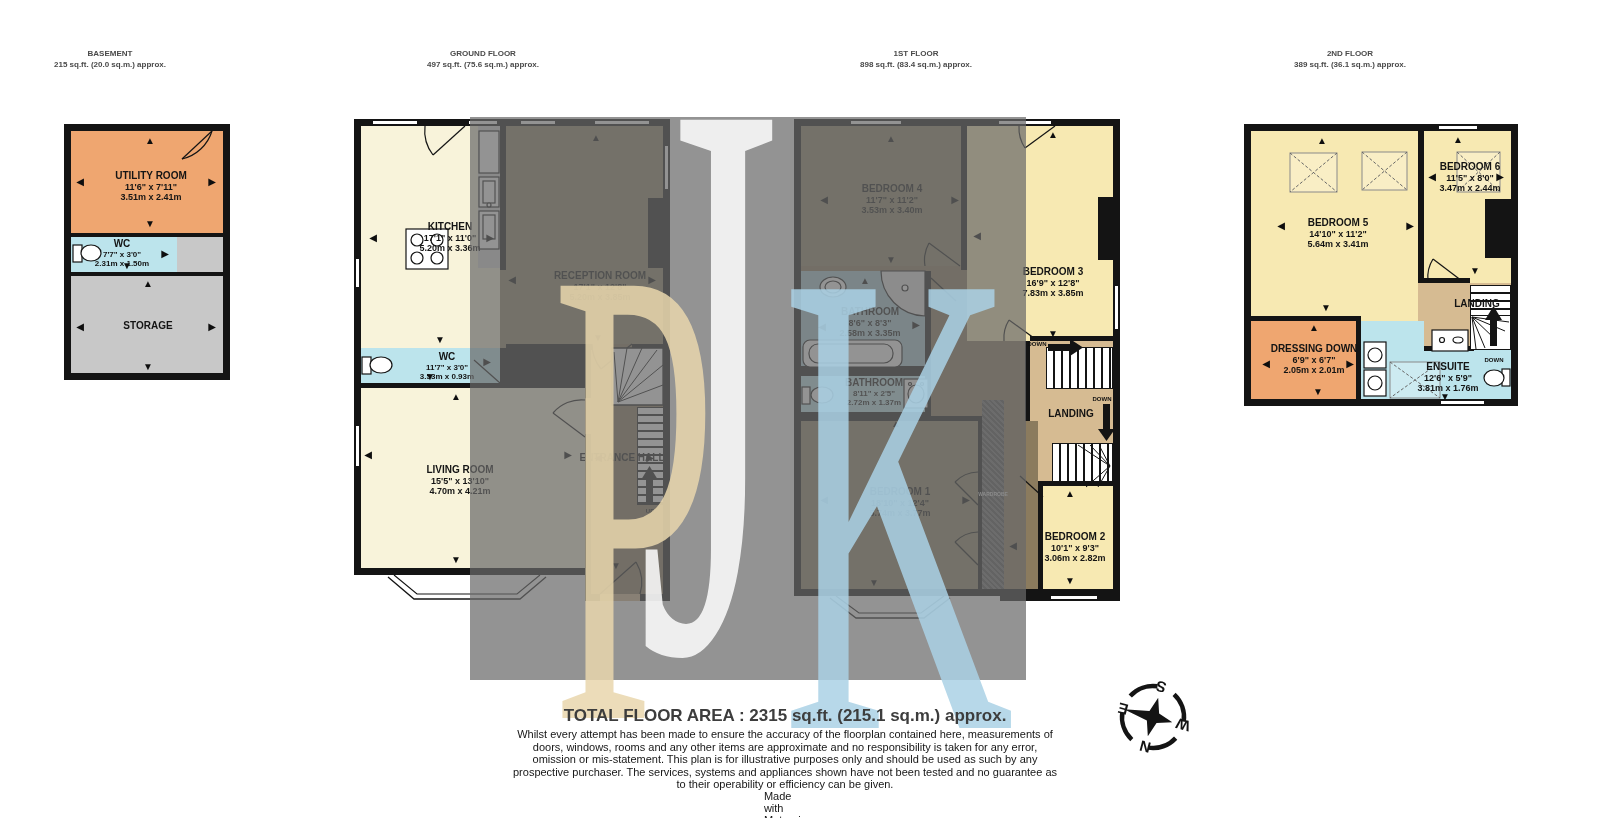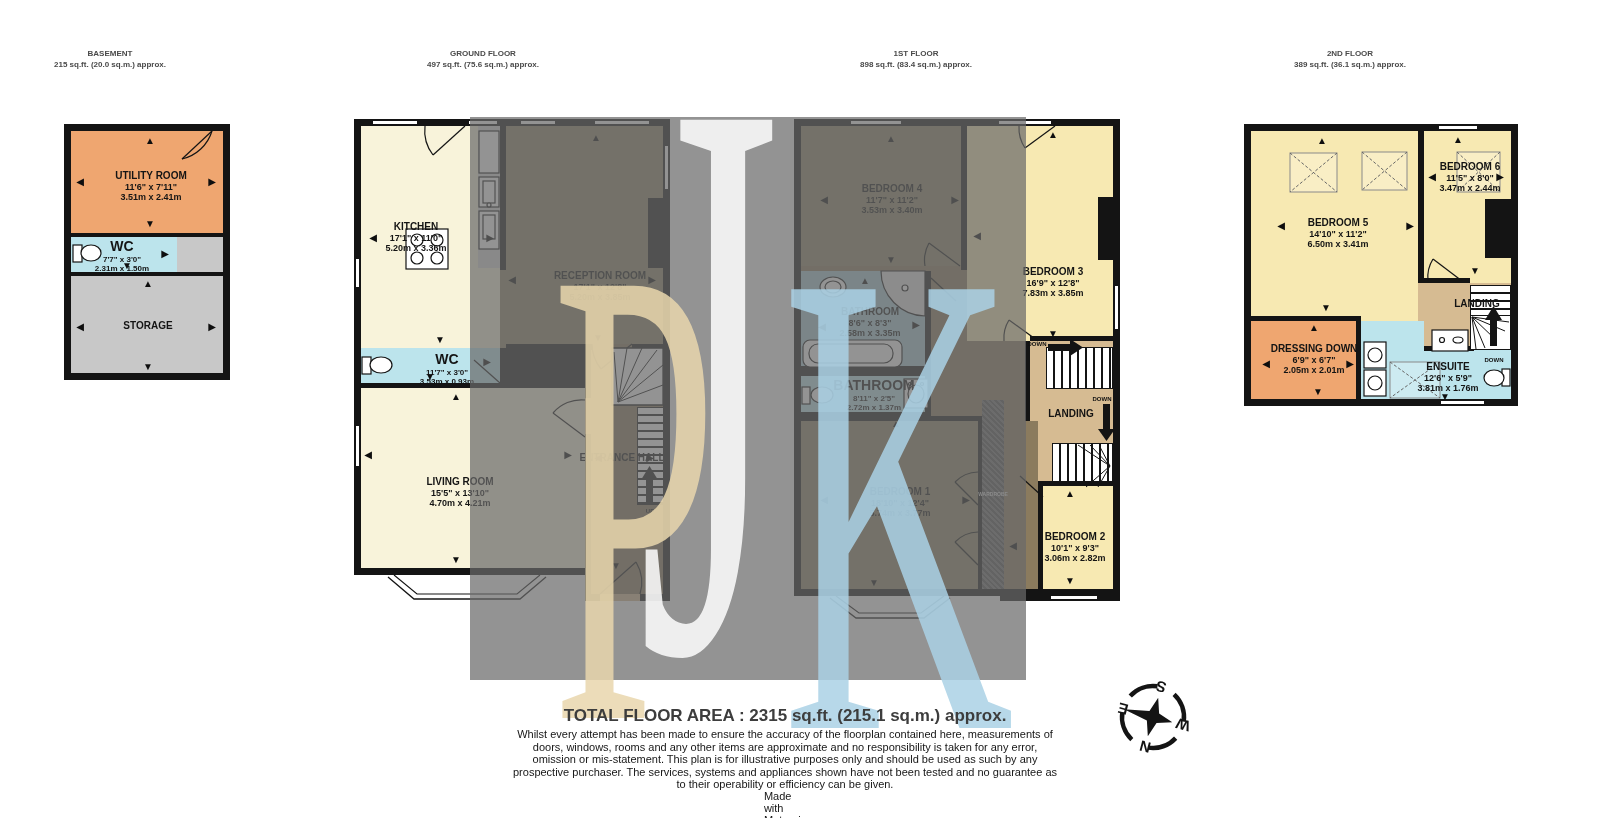--- a/index.html
+++ b/index.html
@@ -9,21 +9,21 @@
   .wl{position:absolute;background:#141414;}
   .rm{position:absolute;}
   .win{position:absolute;background:#fff;border:1px solid #141414;box-sizing:border-box;}
   .st{position:absolute;border:1.5px solid #141414;box-sizing:border-box;background:#fff;}
   .st.h{background:repeating-linear-gradient(to right,#fff 0 6.5px,#141414 6.5px 8px);}
   .st.v{background:repeating-linear-gradient(to bottom,#fff 0 6.5px,#141414 6.5px 8px);}
   .lbl{position:absolute;transform:translateX(-50%);text-align:center;color:#141414;
        font-weight:bold;white-space:nowrap;line-height:1.18;}
   .lbl .n{font-size:10px;}
   .lbl .d{font-size:9px;}
-  .lbl.sm .n{font-size:14px;}
+  .lbl.sm .n{font-size:10px;}
   .lbl.sm .d{font-size:8px;}
   .hdr{position:absolute;transform:translateX(-50%);text-align:center;font-size:8px;
        font-weight:bold;color:#4a4a4a;line-height:1.4;white-space:nowrap;}
   .ar{position:absolute;font-size:10px;color:#0e0e0e;line-height:1;
       transform:translate(-50%,-50%);}
   .tiny{position:absolute;transform:translateX(-50%);font-size:6px;font-weight:bold;
         color:#111;white-space:nowrap;}
   .total{position:absolute;transform:translateX(-50%);font-size:17px;font-weight:bold;
          color:#3d3d3d;white-space:nowrap;}
   .disc{position:absolute;transform:translateX(-50%);font-size:11px;color:#161616;
@@ -296,36 +296,36 @@
   </div>
   <div class="lbl sm z4" style="left:122px;top:238px;">
     <div class="n">WC</div>
     <div class="d">7'7" x 3'0"</div>
     <div class="d">2.31m x 1.50m</div>
   </div>
   <div class="lbl z4" style="left:148px;top:320px;">
     <div class="n">STORAGE</div>
   </div>
 
-  <div class="lbl z4" style="left:416px;top:221px;">
+  <div class="lbl z4" style="left:450px;top:221px;">
     <div class="n">KITCHEN</div>
     <div class="d">17'1" x 11'0"</div>
     <div class="d">5.20m x 3.36m</div>
   </div>
   <div class="lbl z4" style="left:600px;top:270px;">
     <div class="n">RECEPTION ROOM</div>
     <div class="d">17'1" x 12'8"</div>
     <div class="d">5.20m x 3.85m</div>
   </div>
   <div class="lbl sm z4" style="left:447px;top:351px;">
     <div class="n">WC</div>
     <div class="d">11'7" x 3'0"</div>
     <div class="d">3.53m x 0.93m</div>
   </div>
-  <div class="lbl z4" style="left:460px;top:476px;">
+  <div class="lbl z4" style="left:460px;top:464px;">
     <div class="n">LIVING ROOM</div>
     <div class="d">15'5" x 13'10"</div>
     <div class="d">4.70m x 4.21m</div>
   </div>
   <div class="lbl z4" style="left:622px;top:452px;">
     <div class="n">ENTRANCE HALL</div>
   </div>
   <div class="tiny z4" style="left:650px;top:508px;">UP</div>
 
   <div class="lbl z4" style="left:892px;top:183px;">
@@ -361,21 +361,21 @@
   <div class="lbl z4" style="left:1075px;top:531px;">
     <div class="n">BEDROOM 2</div>
     <div class="d">10'1" x 9'3"</div>
     <div class="d">3.06m x 2.82m</div>
   </div>
   <div class="z4 ab" style="left:993px;top:491px;transform:translateX(-50%);font-size:5px;font-weight:bold;color:#ddd;">WARDROBE</div>
 
   <div class="lbl z4" style="left:1338px;top:217px;">
     <div class="n">BEDROOM 5</div>
     <div class="d">14'10" x 11'2"</div>
-    <div class="d">6.50m x 3.41m</div>
+    <div class="d">5.64m x 3.41m</div>
   </div>
   <div class="lbl z4" style="left:1470px;top:161px;">
     <div class="n">BEDROOM 6</div>
     <div class="d">11'5" x 8'0"</div>
     <div class="d">3.47m x 2.44m</div>
   </div>
   <div class="lbl z4" style="left:1477px;top:298px;">
     <div class="n">LANDING</div>
   </div>
   <div class="tiny z4" style="left:1494px;top:357px;">DOWN</div>

